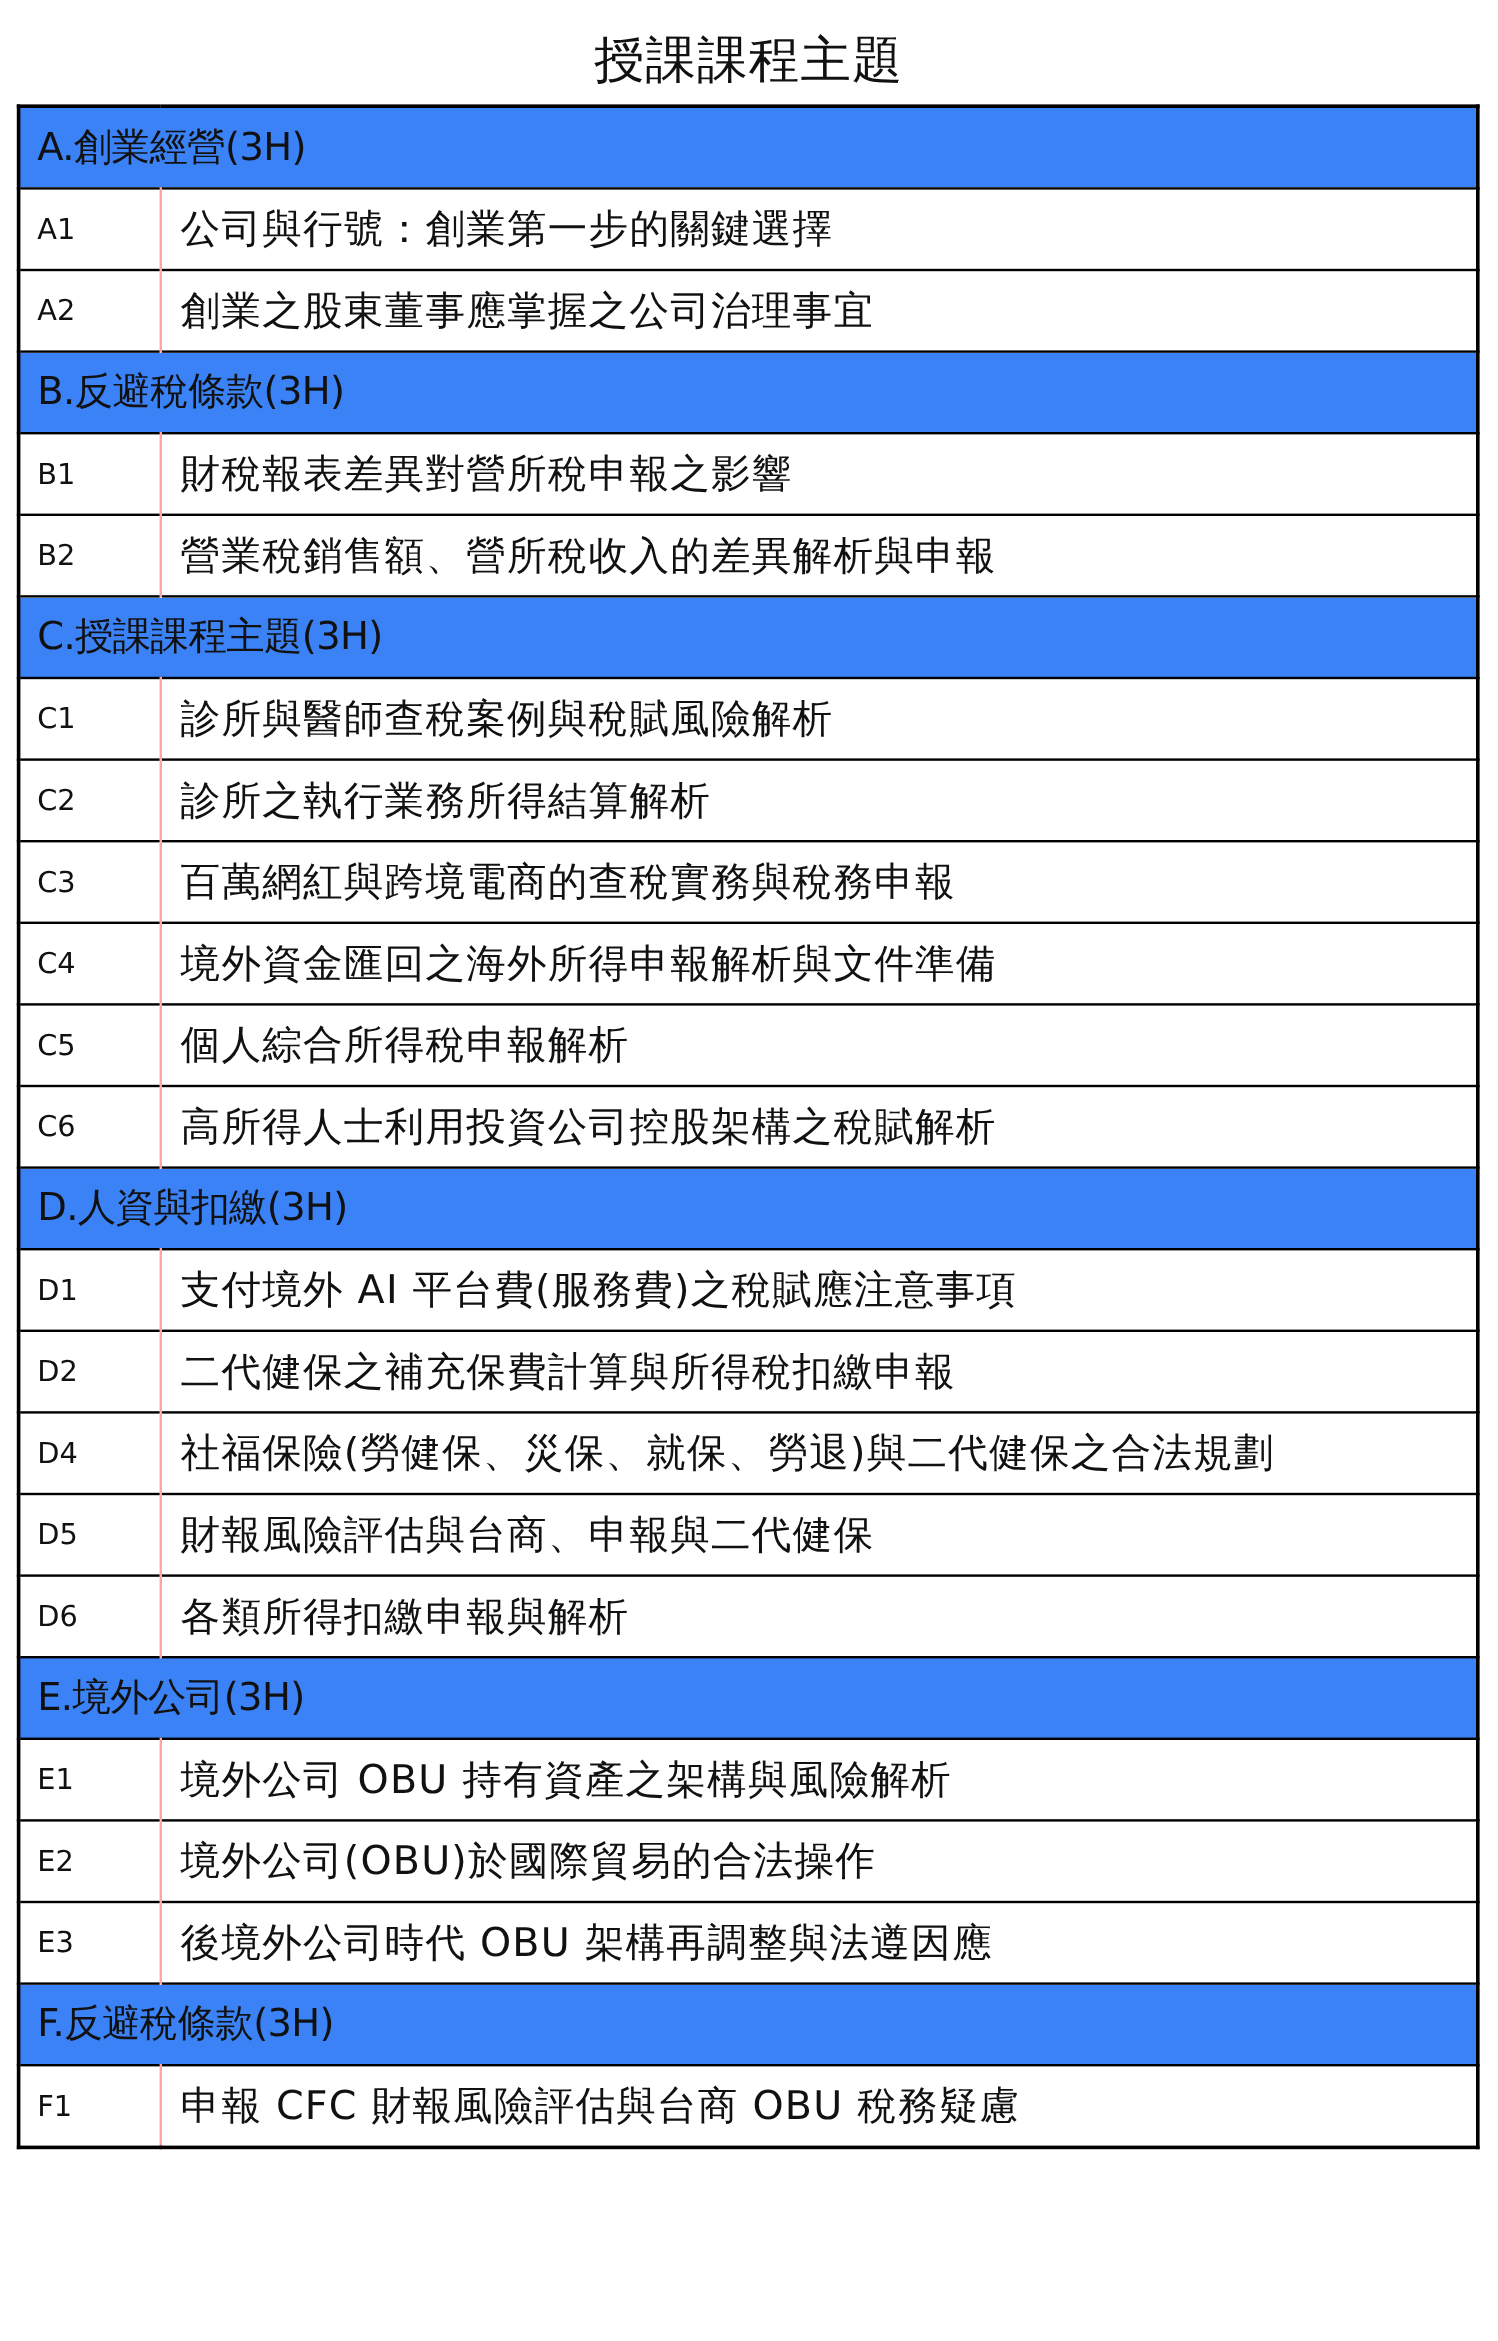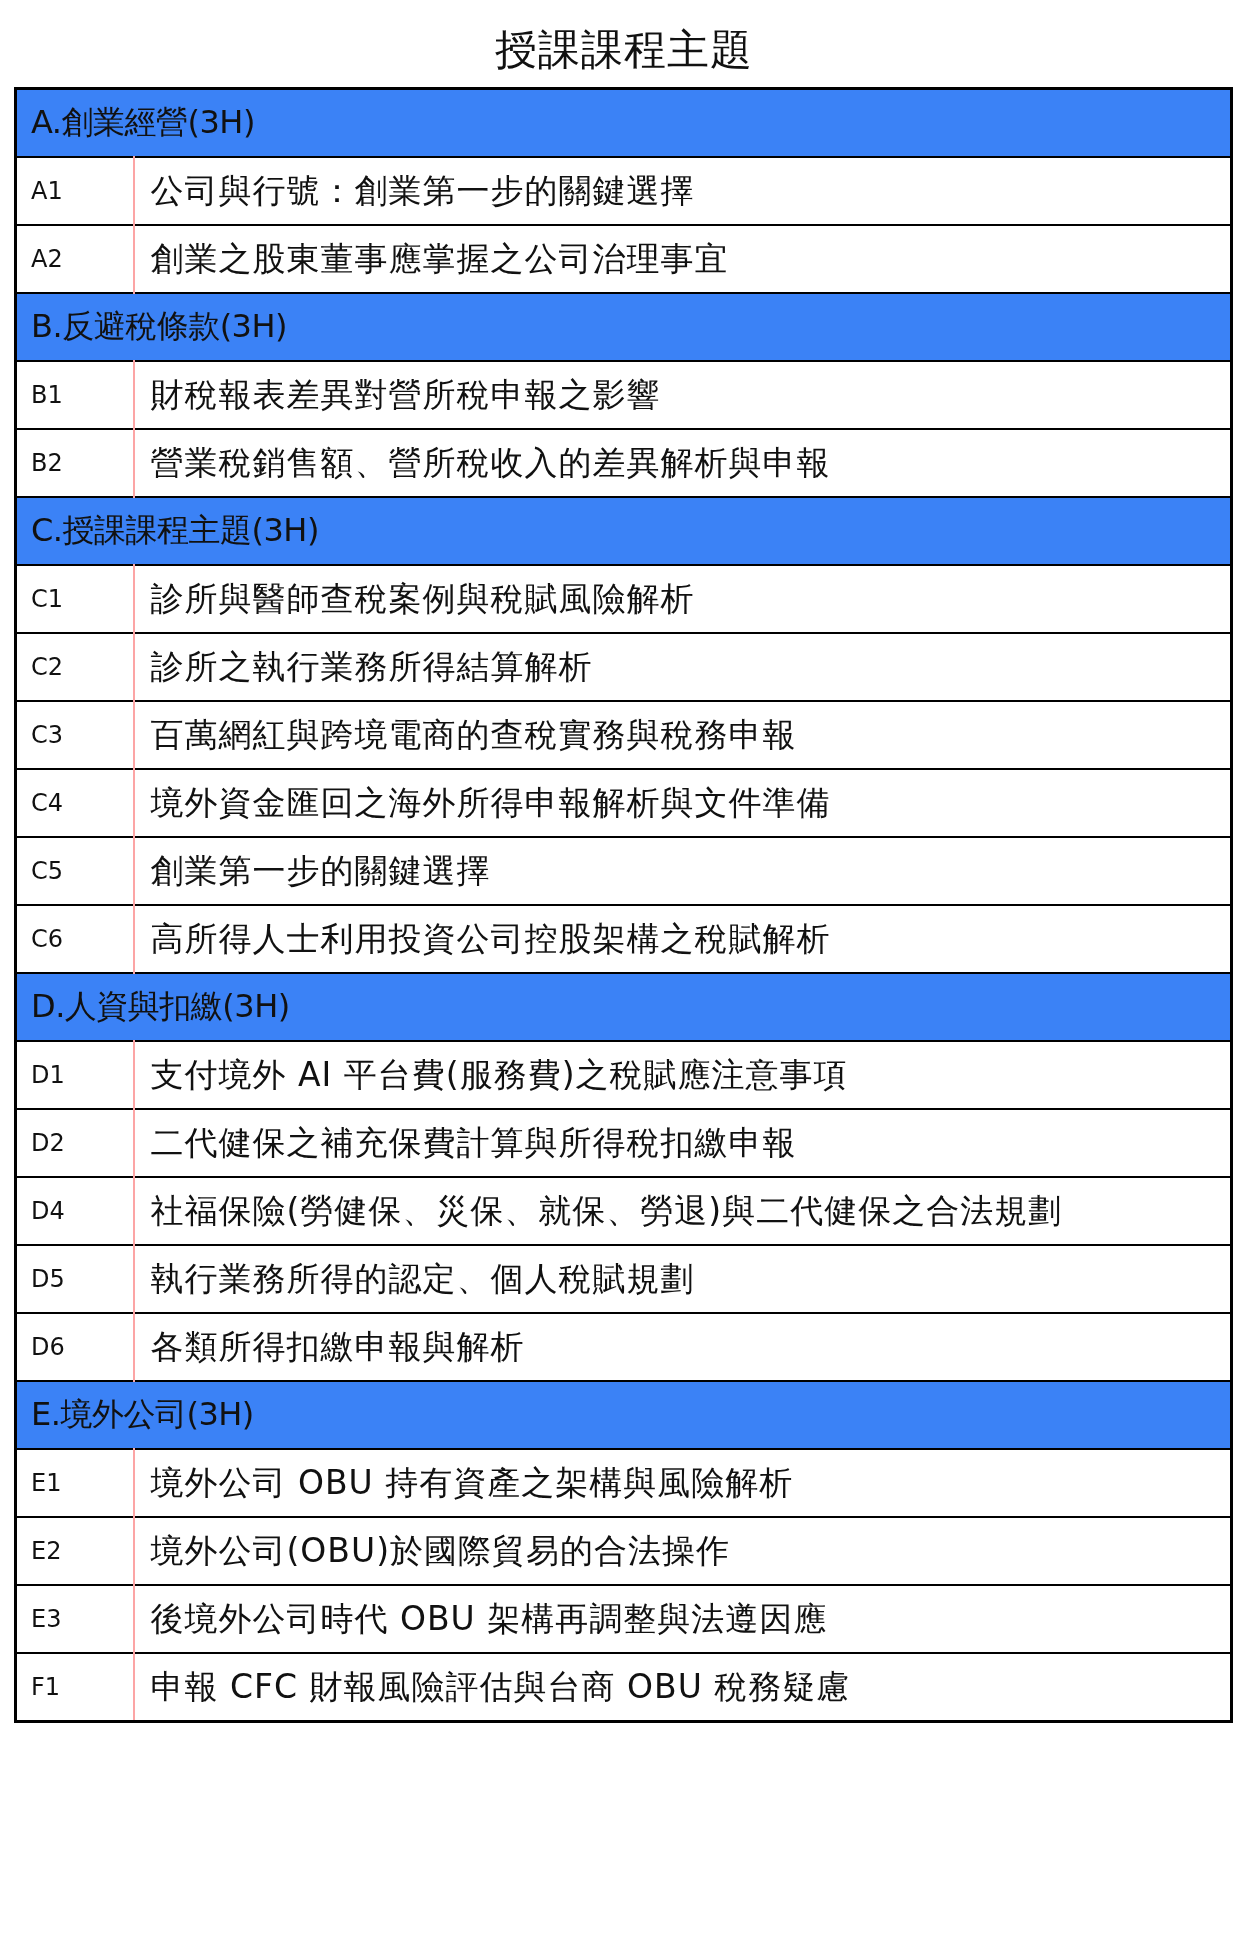--- a/index.html
+++ b/index.html
@@ -113,21 +113,21 @@
     <tr class="item-row">
       <td class="code-cell">C3</td>
       <td class="topic-cell">百萬網紅與跨境電商的查稅實務與稅務申報</td>
     </tr>
     <tr class="item-row">
       <td class="code-cell">C4</td>
       <td class="topic-cell">境外資金匯回之海外所得申報解析與文件準備</td>
     </tr>
     <tr class="item-row">
       <td class="code-cell">C5</td>
-      <td class="topic-cell">創業第一步的關鍵選擇</td>
+      <td class="topic-cell">個人綜合所得稅申報解析</td>
     </tr>
     <tr class="item-row">
       <td class="code-cell">C6</td>
       <td class="topic-cell">高所得人士利用投資公司控股架構之稅賦解析</td>
     </tr>
 
     <tr class="section-row">
       <td colspan="2">D.人資與扣繳(3H)</td>
     </tr>
     <tr class="item-row">
@@ -137,21 +137,21 @@
     <tr class="item-row">
       <td class="code-cell">D2</td>
       <td class="topic-cell">二代健保之補充保費計算與所得稅扣繳申報</td>
     </tr>
     <tr class="item-row">
       <td class="code-cell">D4</td>
       <td class="topic-cell">社福保險(勞健保、災保、就保、勞退)與二代健保之合法規劃</td>
     </tr>
     <tr class="item-row">
       <td class="code-cell">D5</td>
-      <td class="topic-cell">執行業務所得的認定、個人稅賦規劃</td>
+      <td class="topic-cell">財報風險評估與台商、申報與二代健保</td>
     </tr>
     <tr class="item-row">
       <td class="code-cell">D6</td>
       <td class="topic-cell">各類所得扣繳申報與解析</td>
     </tr>
 
     <tr class="section-row">
       <td colspan="2">E.境外公司(3H)</td>
     </tr>
     <tr class="item-row">
@@ -160,18 +160,21 @@
     </tr>
     <tr class="item-row">
       <td class="code-cell">E2</td>
       <td class="topic-cell">境外公司(OBU)於國際貿易的合法操作</td>
     </tr>
     <tr class="item-row">
       <td class="code-cell">E3</td>
       <td class="topic-cell">後境外公司時代 OBU 架構再調整與法遵因應</td>
     </tr>
 
+    <tr class="section-row">
+      <td colspan="2">F.反避稅條款(3H)</td>
+    </tr>
     <tr class="item-row">
       <td class="code-cell">F1</td>
       <td class="topic-cell">申報 CFC 財報風險評估與台商 OBU 稅務疑慮</td>
     </tr>
   </tbody>
 </table>
 
 </body></html>

